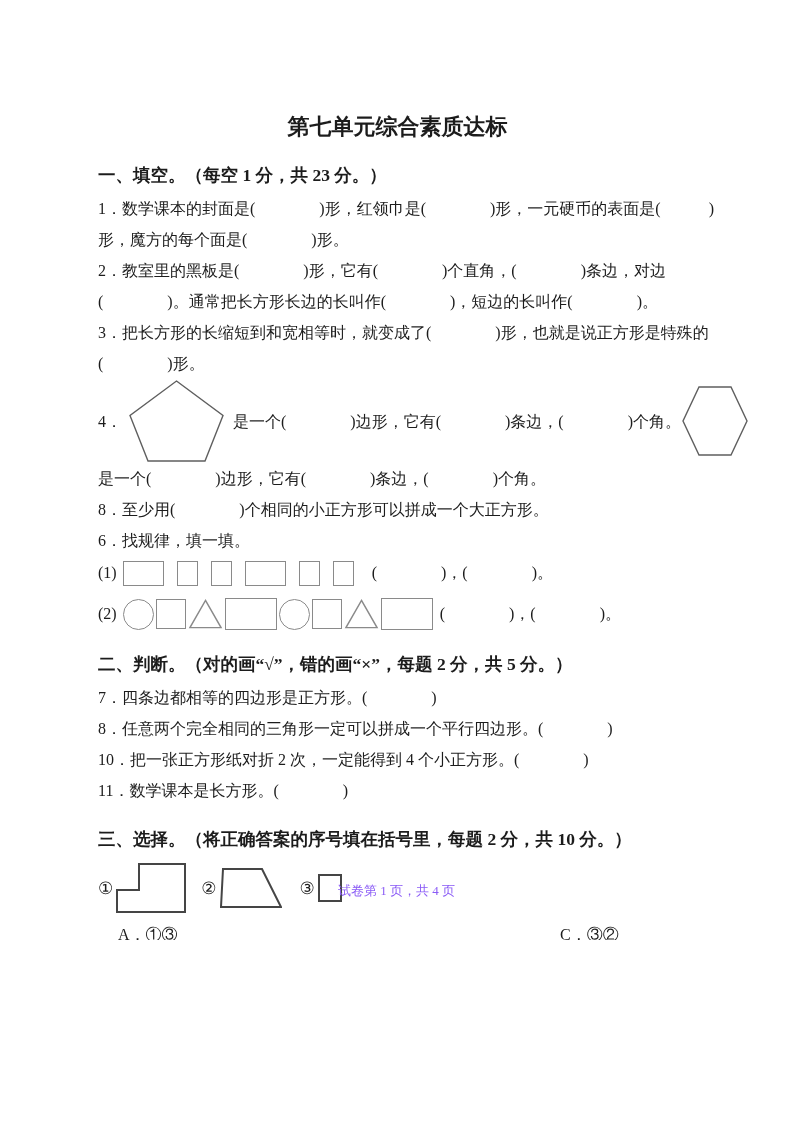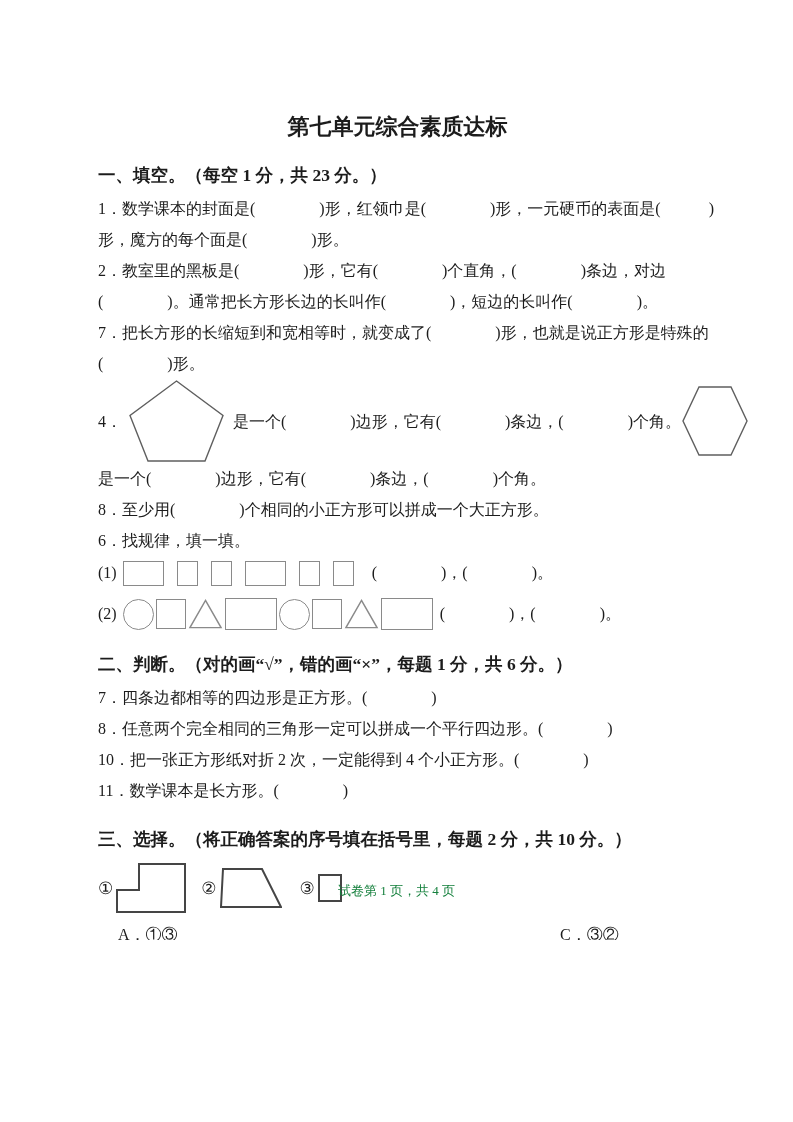--- a/index.html
+++ b/index.html
@@ -35,37 +35,37 @@
   .fig-gap1{margin-right:15px;}
   .fig-gap2{margin-right:18px;}
   .small-square{width:24px;height:28px;border:2px solid #454545;box-sizing:border-box;flex:none;}
   
   .optrow{position:relative;height:31px;font-size:16px;}
   .optrow span{position:absolute;top:0;line-height:31px;white-space:pre;}
   .optA{left:20px;}
   .optB{left:207px;margin-top:36px;}
   .optC{left:462px;}
   .footer{position:absolute;left:0;right:0;bottom:40px;text-align:center;
-          font-size:13px;color:#15803d;white-space:pre;}
+          font-size:13px;color:#8b5cf6;white-space:pre;}
 </style>
 </head>
 <body>
 
 <div class="page">
   <div class="content">
 
     <h1 class="title">第七单元综合素质达标</h1>
 
     <div class="sec">一、填空。（每空 1 分，共 23 分。）</div>
 
     <div class="line">1．数学课本的封面是(　　　　)形，红领巾是(　　　　)形，一元硬币的表面是(　　　)</div>
     <div class="line">形，魔方的每个面是(　　　　)形。</div>
     <div class="line">2．教室里的黑板是(　　　　)形，它有(　　　　)个直角，(　　　　)条边，对边</div>
     <div class="line">(　　　　)。通常把长方形长边的长叫作(　　　　)，短边的长叫作(　　　　)。</div>
-    <div class="line">7．把长方形的长缩短到和宽相等时，就变成了(　　　　)形，也就是说正方形是特殊的</div>
+    <div class="line">3．把长方形的长缩短到和宽相等时，就变成了(　　　　)形，也就是说正方形是特殊的</div>
     <div class="line">(　　　　)形。</div>
 
     <div class="q4row">
       <span class="line qnum">4．</span>
       <svg class="outline pent" width="97" height="84" viewBox="0 0 97 84">
         <polygon points="48.5,2 95,36.5 77,82 20,82 2,36.5"></polygon>
       </svg>
       <span class="line qtext">是一个(　　　　)边形，它有(　　　　)条边，(　　　　)个角。</span>
       <svg class="outline hex" width="68" height="72" viewBox="0 0 68 72">
         <polygon points="18,2 50,2 66,36 50,70 18,70 2,36"></polygon>
@@ -101,21 +101,21 @@
           <span class="sh circle-b"></span>
           <span class="sh square-b"></span>
           <svg class="sh triangle-b" viewBox="0 0 36 32">
             <polygon points="18,2 34,30 2,30"></polygon>
           </svg>
           <span class="sh rect-b"></span>
         </span>
       <span class="blanks">(　　　　)，(　　　　)。</span>
     </div>
 
-    <div class="sec">二、判断。（对的画“√”，错的画“×”，每题 1 分，共 6 分。）</div>
+    <div class="sec">二、判断。（对的画“√”，错的画“×”，每题 2 分，共 5 分。）</div>
     <div class="line">7．四条边都相等的四边形是正方形。(　　　　)</div>
     <div class="line">8．任意两个完全相同的三角形一定可以拼成一个平行四边形。(　　　　)</div>
     <div class="line">10．把一张正方形纸对折 2 次，一定能得到 4 个小正方形。(　　　　)</div>
     <div class="line">11．数学课本是长方形。(　　　　)</div>
 
     <div class="sec">三、选择。（将正确答案的序号填在括号里，每题 2 分，共 10 分。）</div>
 
     <div class="figrow">
       <span class="figlabel">①</span>
       <svg class="fig fig-gap1" width="70" height="50" viewBox="0 0 70 50">

